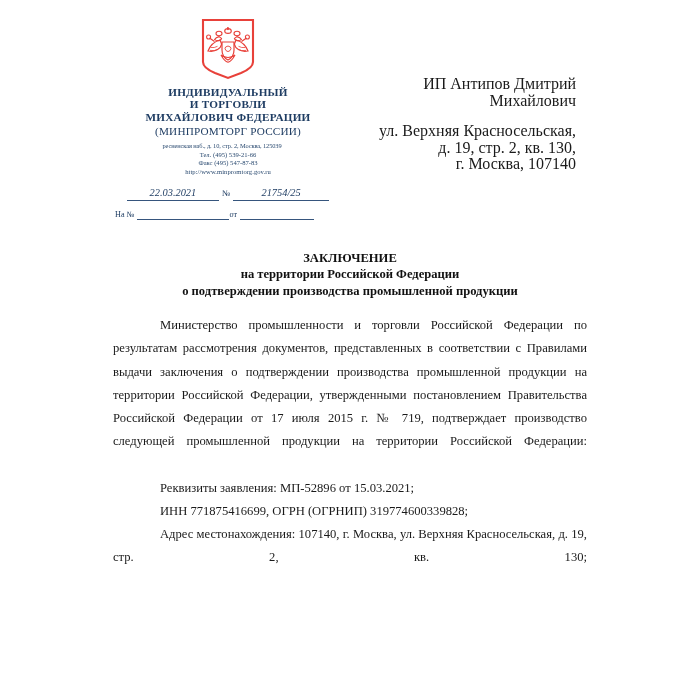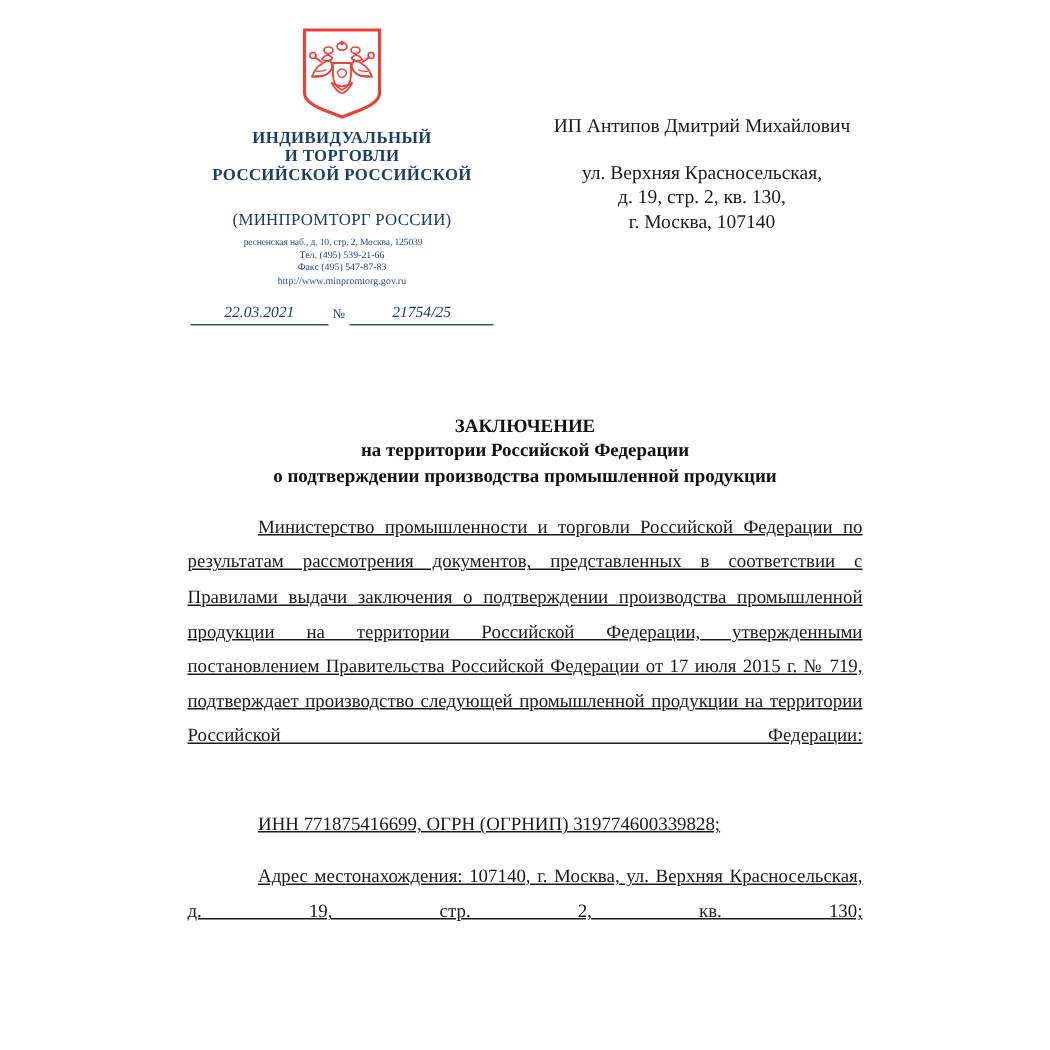--- a/index.html
+++ b/index.html
@@ -46,21 +46,21 @@
     line-height: 12.4px;
     letter-spacing: 0.25px;
   }
   .ministry-name div { white-space: nowrap; }
 
   .ministry-short {
     color: #1f3d63;
     font-size: 11.2px;
     line-height: 14px;
     letter-spacing: 0.2px;
-    margin-top: 17px;
+    margin-top: 1px;
   }
 
   .contacts {
     color: #2a4a70;
     font-size: 6.6px;
     line-height: 8.6px;
     margin-top: 4px;
   }
   .contacts .addr {
     font-size: 6.4px;
@@ -106,54 +106,52 @@
   .docline2 .blank {
     border-bottom: 1px solid #36557d;
     height: 10px;
   }
   .docline2 .b1 { width: 92px; margin-left: 3px; }
   .docline2 .b2 { width: 74px; margin-left: 3px; }
 
   
   .addressee {
     position: absolute;
-    left: 348px;
+    left: 336px;
     top: 76px;
     width: 240px;
-    text-align: center;
-    font-size: 13px;
+    text-align: right;
+    font-size: 16px;
     line-height: 16.6px;
   }
   .addressee .who { margin-bottom: 14px; }
   .addressee .addr-line { white-space: nowrap; }
 
   
   .title-block {
-    margin-top: 26px;
     text-align: center;
     font-weight: bold;
     font-size: 12.6px;
     line-height: 16.4px;
     color: #111;
   }
 
   
   .body-text {
     margin-top: 15px;
     padding-left: 113px;
     padding-right: 113px;
     font-size: 12.6px;
     line-height: 23.2px;
   }
   .body-text p {
-    margin: 12px;
+    margin: 0;
     text-align: justify;
     text-indent: 47px;
     text-justify: inter-word;
-    text-decoration: underline;
   }
   
   .body-text p::after {
     content: "";
     display: inline-block;
     width: 100%;
   }
   .body-text p.nostretch::after { display: none; }
 </style>
 </head>
@@ -190,54 +188,61 @@
 
           <path d="M14.5 23.5 l-5 -3.6 M41.5 23.5 l5 -3.6" stroke-width="1.2"></path>
           <circle cx="8.6" cy="19" r="2" fill="none" stroke-width="1.1"></circle>
           <circle cx="47.4" cy="19" r="2" fill="none" stroke-width="1.1"></circle>
         </g>
       </svg>
 
       <div class="ministry-name">
         <div>ИНДИВИДУАЛЬНЫЙ</div>
         <div>И ТОРГОВЛИ</div>
-        <div>РОССИЙСКОЙ РОССИЙСКОЙ</div>
+        <div>МИХАЙЛОВИЧ ФЕДЕРАЦИИ</div>
       </div>
 
       <div class="ministry-short">(МИНПРОМТОРГ РОССИИ)</div>
 
       <div class="contacts">
         <div class="addr">ресненская наб., д. 10, стр. 2, Москва, 125039</div>
         <div>Тел. (495) 539-21-66</div>
         <div>Факс (495) 547-87-83</div>
         <div class="url">http://www.minpromtorg.gov.ru</div>
       </div>
 
       <div class="docline">
         <span class="fld date-fld">22.03.2021</span>
         <span class="no-sym">№</span>
         <span class="fld num-fld">21754/25</span>
       </div>
 
+      <div class="docline2">
+        <span class="lbl">На №</span>
+        <span class="blank b1"></span>
+        <span class="lbl">от</span>
+        <span class="blank b2"></span>
+      </div>
     </div>
 
     <div class="addressee">
       <div class="who">ИП Антипов Дмитрий Михайлович</div>
       <div class="addr-line">ул. Верхняя Красносельская,</div>
       <div class="addr-line">д. 19, стр. 2, кв. 130,</div>
       <div class="addr-line">г. Москва, 107140</div>
     </div>
   </div>
 
   <div class="title-block">
     <div>ЗАКЛЮЧЕНИЕ</div>
     <div>на территории Российской Федерации</div>
     <div>о подтверждении производства промышленной продукции</div>
   </div>
 
   <div class="body-text">
     <p>Министерство промышленности и торговли Российской Федерации по результатам рассмотрения документов, представленных в соответствии с Правилами выдачи заключения о подтверждении производства промышленной продукции на территории Российской Федерации, утвержденными постановлением Правительства Российской Федерации от 17 июля 2015 г. № 719, подтверждает производство следующей промышленной продукции на территории Российской Федерации:</p>
+    <p class="nostretch">Реквизиты заявления: МП-52896 от 15.03.2021;</p>
     <p class="nostretch">ИНН 771875416699, ОГРН (ОГРНИП) 319774600339828;</p>
     <p>Адрес местонахождения: 107140, г. Москва, ул. Верхняя Красносельская, д. 19, стр. 2, кв. 130;</p>
 
   </div>
 
 </div>
 
 </body></html>

